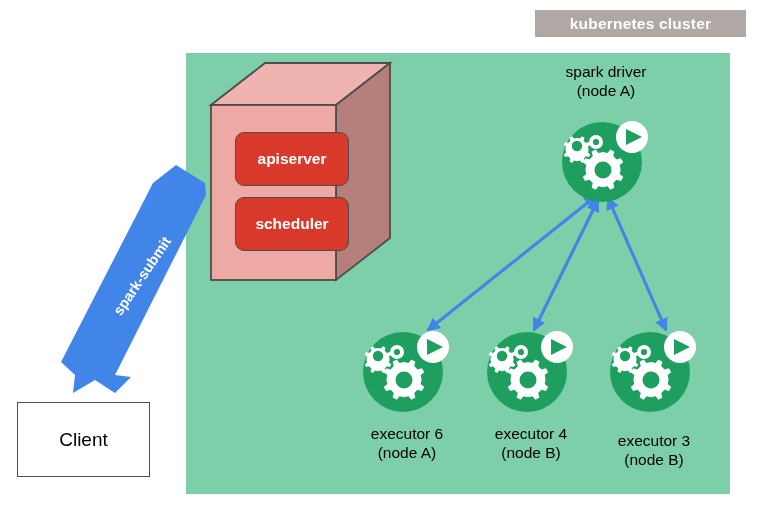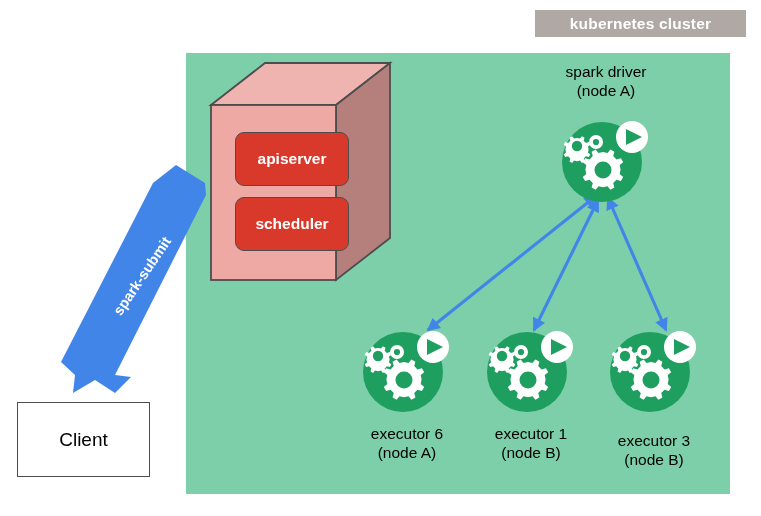--- a/index.html
+++ b/index.html
@@ -252,21 +252,21 @@
       <g fill="#ffffff">
         <circle cx="40" cy="22" r="7"></circle>
         <circle cx="40" cy="22" r="3.1" fill="#1e9e5f"></circle>
       </g>
       <g>
         <circle cx="76" cy="17" r="16" fill="#ffffff"></circle>
         <polygon points="70,9 86,17 70,25" fill="#1e9e5f"></polygon>
       </g>
     </svg>
     <div class="node-caption" style="left:-18px; top:94px; width:136px;">
-      <span>executor 1</span><br>
+      <span>executor 4</span><br>
       <span>(node B)</span>
     </div>
   </div>
 
   <div class="node-group" id="executor-3" style="left:604px; top:330px; width:100px; height:140px;">
     <svg class="node-art" width="100" height="82" viewBox="0 0 100 82">
       <circle cx="46" cy="42" r="40" fill="#1e9e5f"></circle>
       <g fill="#ffffff">
         <path d="M47 32 l4.5 0.9 2.9 -3.5 4 2.3 -1.2 4.4 3.3 3.3 4.4 -1.2 2.3 4 -3.5 2.9 0.9 4.5 -0.9 4.5 3.5 2.9 -2.3 4 -4.4 -1.2 -3.3 3.3 1.2 4.4 -4 2.3 -2.9 -3.5 -4.5 0.9 -4.5 -0.9 -2.9 3.5 -4 -2.3 1.2 -4.4 -3.3 -3.3 -4.4 1.2 -2.3 -4 3.5 -2.9 -0.9 -4.5 0.9 -4.5 -3.5 -2.9 2.3 -4 4.4 1.2 3.3 -3.3 -1.2 -4.4 4 -2.3 2.9 3.5z"></path>
         <circle cx="47" cy="50" r="8.5" fill="#1e9e5f"></circle>

